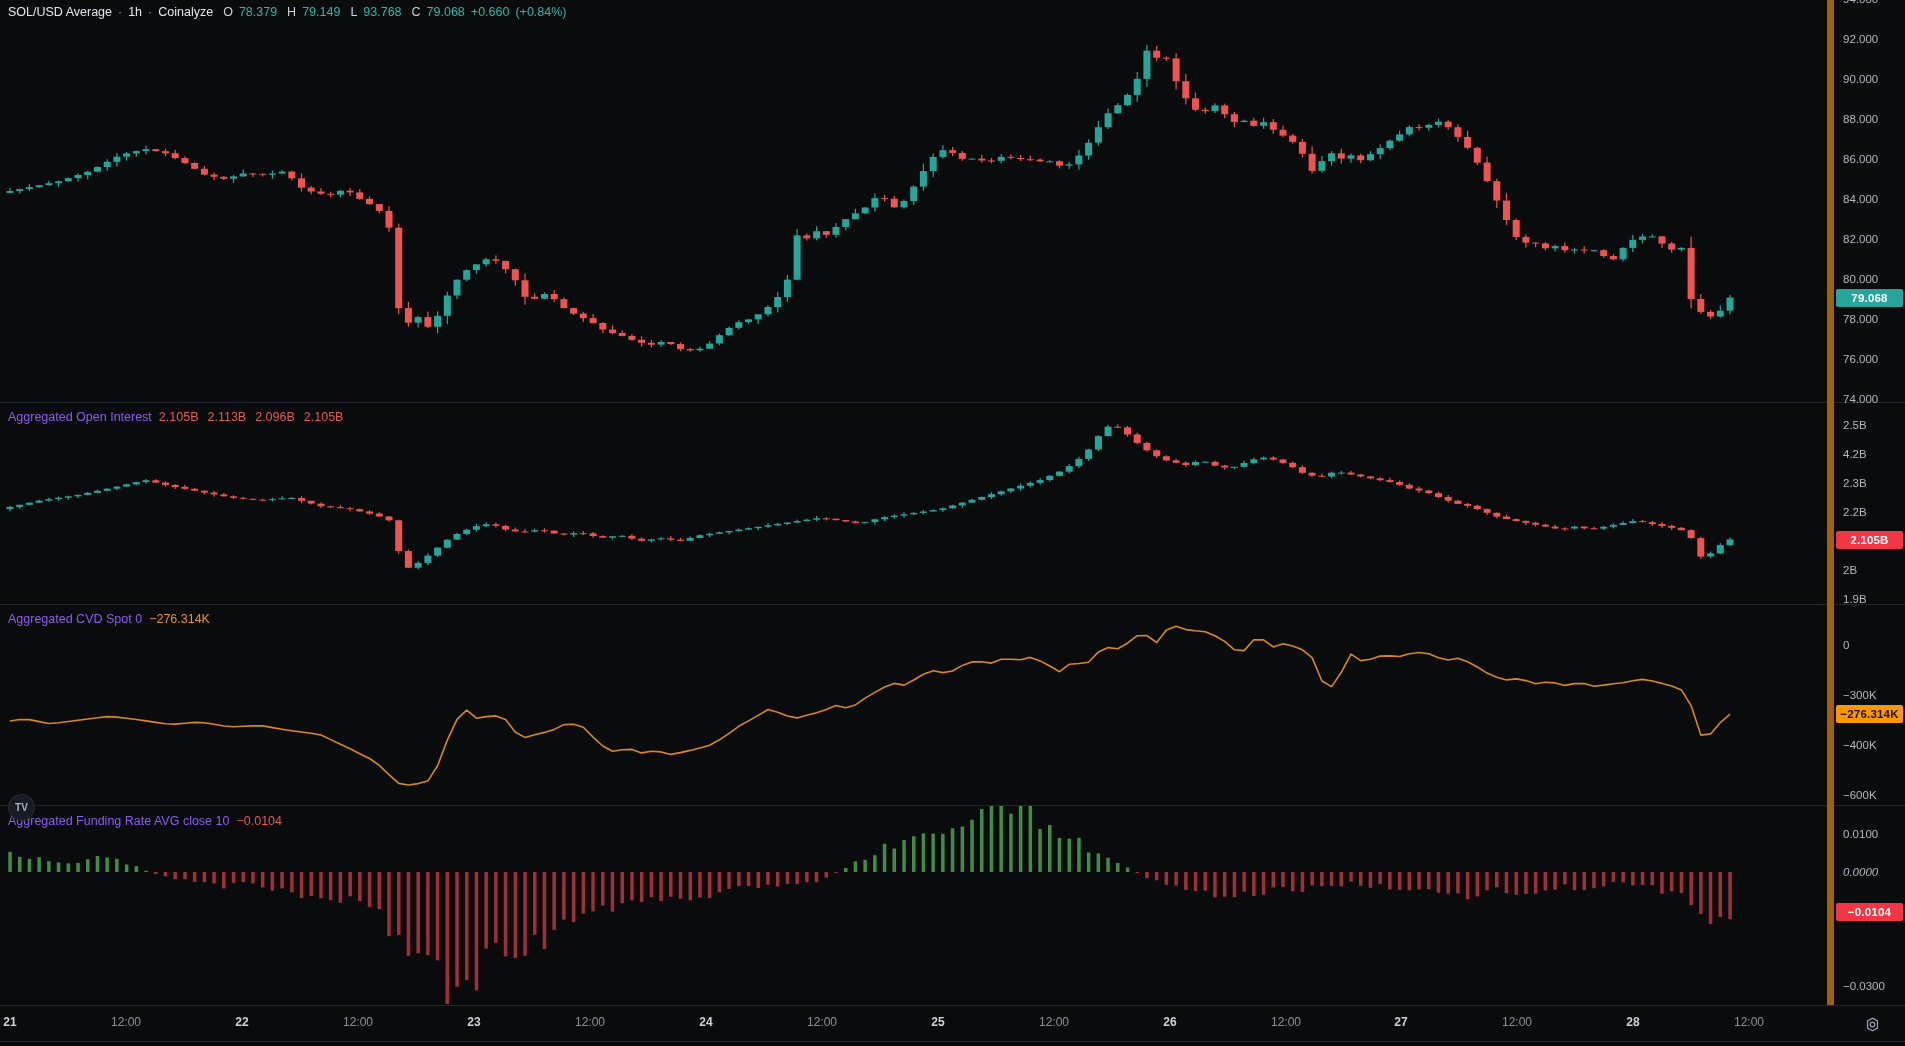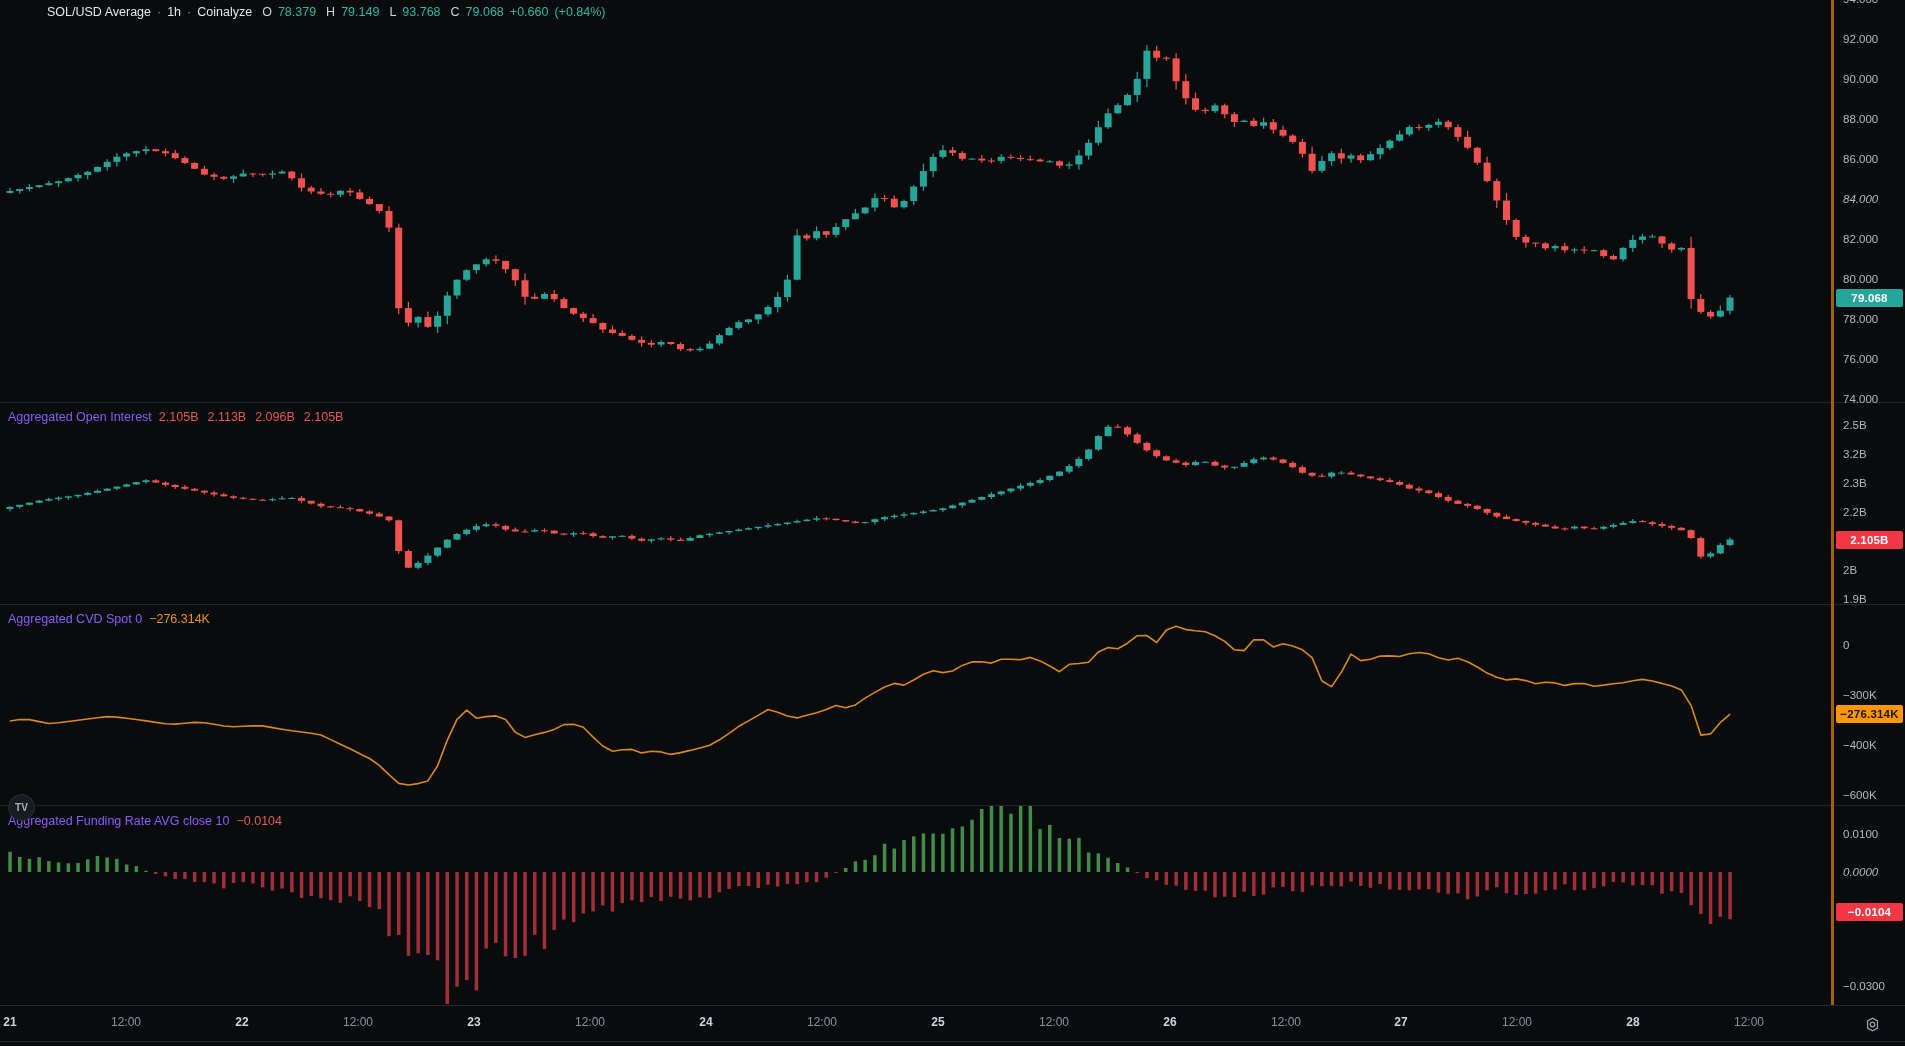--- a/index.html
+++ b/index.html
@@ -7,26 +7,26 @@
     position:relative;width:1905px;height:1046px;overflow:hidden;
     background:#0a0b0d;font-family:"Liberation Sans",sans-serif;
     -webkit-font-smoothing:antialiased;
   }
   svg.canvas{position:absolute;left:0;top:0;}
   .pane-header{position:absolute;left:8px;display:flex;gap:7px;align-items:baseline;
     font-size:12.5px;color:#c9cdd6;white-space:nowrap;z-index:5;}
   .pane-header .t{color:#8b5cf6;}
   .pane-header .vals{display:flex;gap:9px;}
   .main-header{position:absolute;left:8px;top:5px;display:flex;gap:6px;align-items:baseline;
-    font-size:12.5px;z-index:5;white-space:nowrap;margin-left:39px;}
+    font-size:12.5px;z-index:5;white-space:nowrap;}
   .main-header .sym{color:#e4e7ec;}
   .main-header .dot{color:#9aa0ab;}
   .main-header .lab{color:#cfd3db;margin-left:4px;}
   .main-header .val{color:#2cb9a8;}
-  .axis{position:absolute;top:0;right:0;width:71px;height:1040px;border-left:3px solid #a16207;z-index:4;}
+  .axis{position:absolute;top:0;right:0;width:71px;height:1040px;border-left:7px solid #a16207;z-index:4;}
   .tick{position:absolute;left:9px;font-size:11.5px;color:#b4b8c1;transform:translateY(-50%);}
   .badge{position:absolute;left:2px;right:2px;height:18px;border-radius:2px;z-index:6;
     font-size:11.5px;font-weight:bold;display:flex;align-items:center;justify-content:center;
     transform:translateY(-50%);letter-spacing:.2px;}
   .divider{position:absolute;left:0;width:1905px;height:1px;background:#20242d;z-index:3;}
   .time-axis{position:absolute;left:0;top:1005px;width:1905px;height:35px;border-top:1px solid #23272f;
     border-bottom:1px solid #23272f;z-index:4;background:#0a0b0d;}
   .tlabel{position:absolute;top:9px;transform:translateX(-50%);font-size:12px;color:#8b909c;}
   .tlabel.major{color:#ced2da;font-weight:bold;}
   .gear{position:absolute;right:22px;top:7px;width:22px;height:22px;display:flex;
@@ -995,29 +995,29 @@
         <span style="color: rgb(226, 90, 90);">−0.0104</span>
       </span>
   </div>
 
   <div class="axis" id="right-axis">
       <span class="tick" style="top: -1px;">94.000</span>
       <span class="tick" style="top: 39px;">92.000</span>
       <span class="tick" style="top: 79px;">90.000</span>
       <span class="tick" style="top: 119px;">88.000</span>
       <span class="tick" style="top: 159px;">86.000</span>
-      <span class="tick" style="top: 199px; font-style: italic;">84.000</span>
+      <span class="tick" style="top: 199px;">84.000</span>
       <span class="tick" style="top: 239px;">82.000</span>
       <span class="tick" style="top: 279px;">80.000</span>
       <span class="tick" style="top: 319px;">78.000</span>
       <span class="tick" style="top: 359px;">76.000</span>
       <span class="tick" style="top: 399px;">74.000</span>
       <div class="badge" style="top: 297.64px; background: rgb(38, 166, 154); color: rgb(255, 255, 255);">79.068</div>
       <span class="tick" style="top: 425px;">2.5B</span>
-      <span class="tick" style="top: 454px;">3.2B</span>
+      <span class="tick" style="top: 454px;">4.2B</span>
       <span class="tick" style="top: 483px;">2.3B</span>
       <span class="tick" style="top: 512px;">2.2B</span>
       <span class="tick" style="top: 570px;">2B</span>
       <span class="tick" style="top: 599px;">1.9B</span>
       <div class="badge" style="top: 539.55px; background: rgb(242, 54, 69); color: rgb(255, 255, 255);">2.105B</div>
       <span class="tick" style="top: 645px;">0</span>
       <span class="tick" style="top: 695px;">−300K</span>
       <span class="tick" style="top: 745px;">−400K</span>
       <span class="tick" style="top: 795px;">−600K</span>
       <div class="badge" style="top: 714.078px; background: rgb(255, 152, 0); color: rgb(20, 20, 20);">−276.314K</div>

